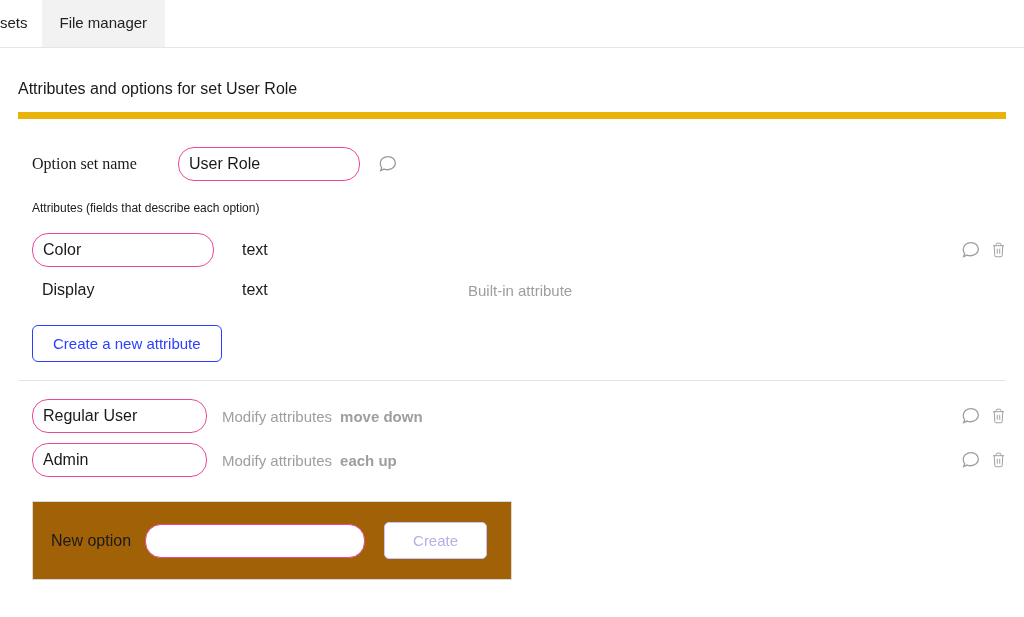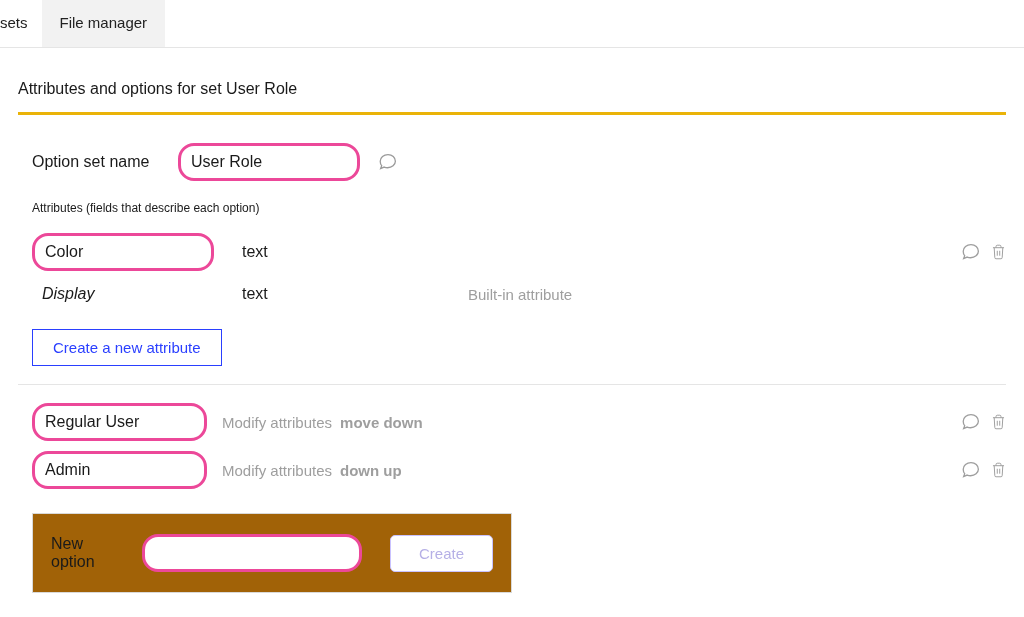--- a/index.html
+++ b/index.html
@@ -33,40 +33,40 @@
     }
 
     
     .content {
       padding: 16px 18px 0 18px;
     }
 
     .page-title {
       font-size: 16px;
       padding: 16px 0 14px 0;
-      border-bottom: 3px solid #eab308;
+      border-bottom: 7px solid #eab308;
       margin-bottom: 28px;
     }
 
     .section-pad { padding-left: 14px; }
 
     .row {
       display: flex;
       align-items: center;
       margin-bottom: 20px;
     }
 
     .label {
       font-size: 16px;
     }
 
-    .name-label { width: 146px; }
+    .name-label { width: 146px; font-family: Liberation Serif, serif; }
 
     input[type="text"].text-input {
-      border: 3px solid #ec4899;
+      border: 1px solid #ec4899;
       border-radius: 16px;
       padding: 7px 10px;
       font-size: 16px;
       color: #1a1a1a;
       outline: none;
     }
     .name-input { width: 182px; }
     .attr-input { width: 182px; }
     .opt-input  { width: 175px; }
     .new-opt-input { width: 220px; }
@@ -99,28 +99,28 @@
       display: flex;
       align-items: center;
       gap: 10px;
     }
     .trash-icon, .comment-icon-sm {
       color: #9e9e9e;
       cursor: pointer;
       display: inline-flex;
     }
 
-    .builtin-name { padding-left: 10px; font-style: italic; }
+    .builtin-name { padding-left: 10px; }
 
     .create-attr-row { margin-top: 26px; }
     .btn-outline-blue {
       border: 1px solid #2a3fff;
       color: #2a3fff;
       background: #fff;
-      border-radius: 0;
+      border-radius: 6px;
       padding: 9px 20px;
       font-size: 15px;
       cursor: pointer;
     }
 
     hr.section-divider {
       border: none;
       border-top: 1px solid #e5e5e5;
       margin: 18px 0;
     }
@@ -149,21 +149,21 @@
       margin-top: 24px;
       border: 1px solid #d9d9d9;
       background: #a16207;
       padding: 20px 18px;
       display: flex;
       align-items: center;
       width: 480px;
     }
     .new-opt-label { margin-right: 14px; }
     .btn-create {
-      margin-left: 28px;
+      margin-left: 19px;
       border: 1px solid #c9c2ff;
       color: #b6b0e6;
       background: #fff;
       border-radius: 5px;
       padding: 9px 28px;
       font-size: 15px;
       cursor: pointer;
     }
   </style>
 </head>
@@ -246,21 +246,21 @@
           </svg>
         </span>
       </div>
     </div>
 
     <div class="opt-row">
       <div class="opt-col1">
         <input type="text" class="text-input opt-input" value="Admin" style="">
       </div>
       <span class="opt-action">Modify attributes</span>
-      <span class="opt-action">down up</span>
+      <span class="opt-action">each up</span>
       <div class="right-icons">
         <span class="comment-icon-sm">
           <svg width="20" height="18" viewBox="0 0 24 22" fill="none" stroke="currentColor" stroke-width="1.6">
             <path d="M21 10c0 4.4-4.3 8-9.5 8-1.5 0-2.9-.3-4.2-.8L3 19l1.3-3.5C3.1 14.1 2.5 12.1 2.5 10c0-4.4 4.3-8 9.5-8S21 5.6 21 10z"></path>
           </svg>
         </span>
         <span class="trash-icon">
           <svg width="15" height="16" viewBox="0 0 24 26" fill="none" stroke="currentColor" stroke-width="1.6">
             <path d="M3 6h18M8 6V4a2 2 0 0 1 2-2h4a2 2 0 0 1 2 2v2M5 6l1 16a2 2 0 0 0 2 2h8a2 2 0 0 0 2-2l1-16M10 11v8M14 11v8"></path>
           </svg>

